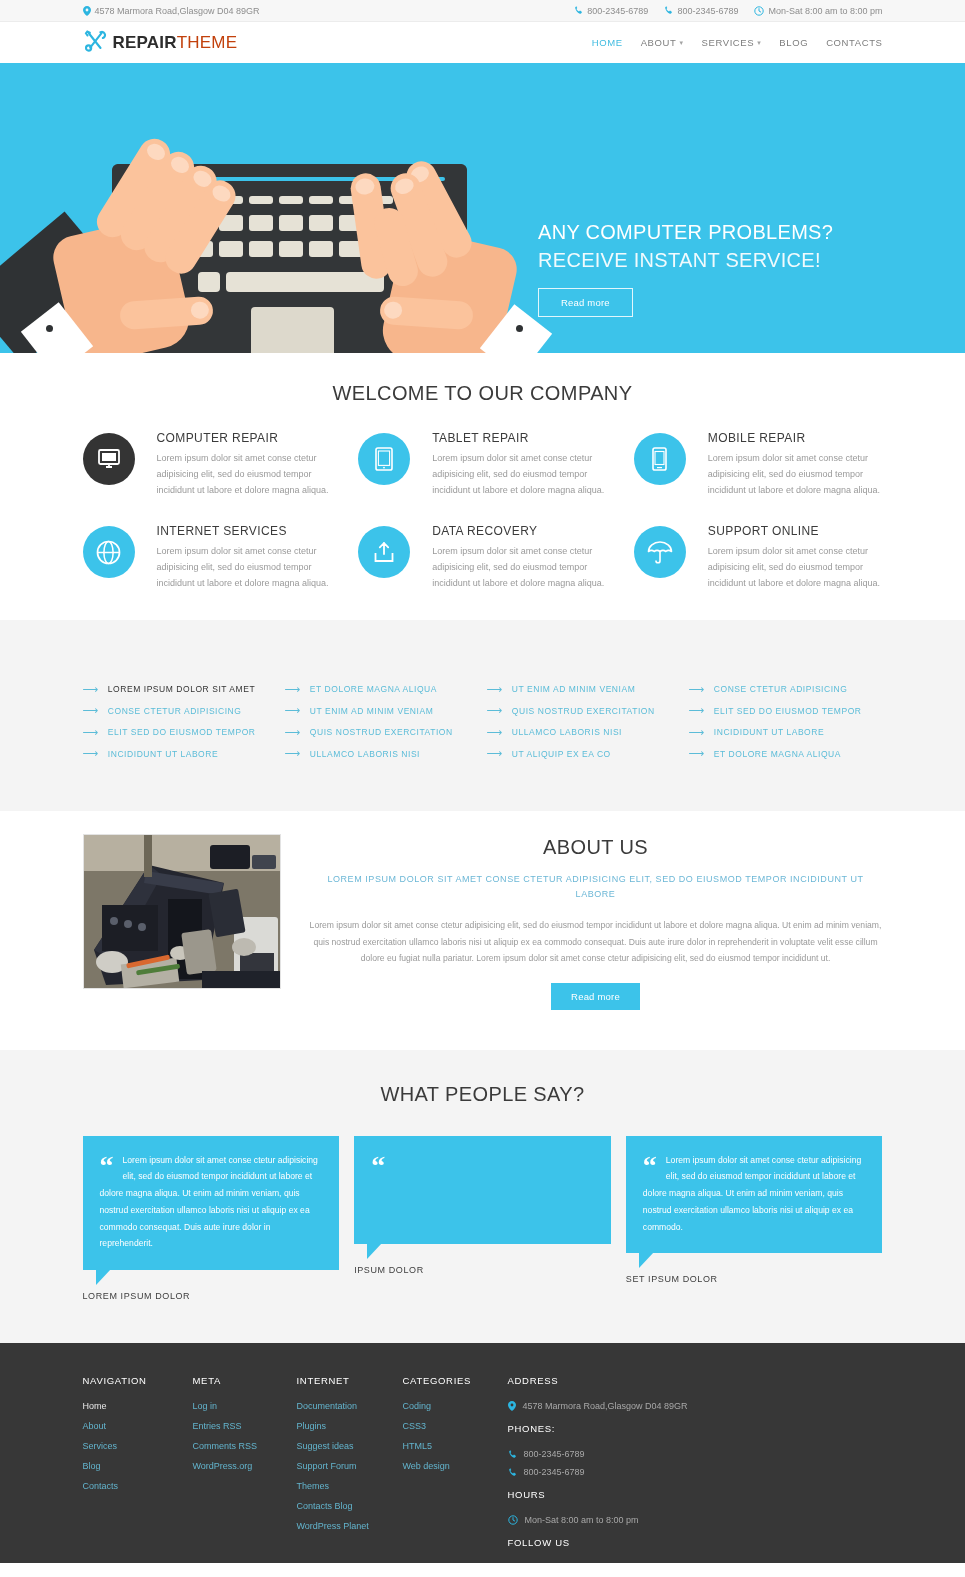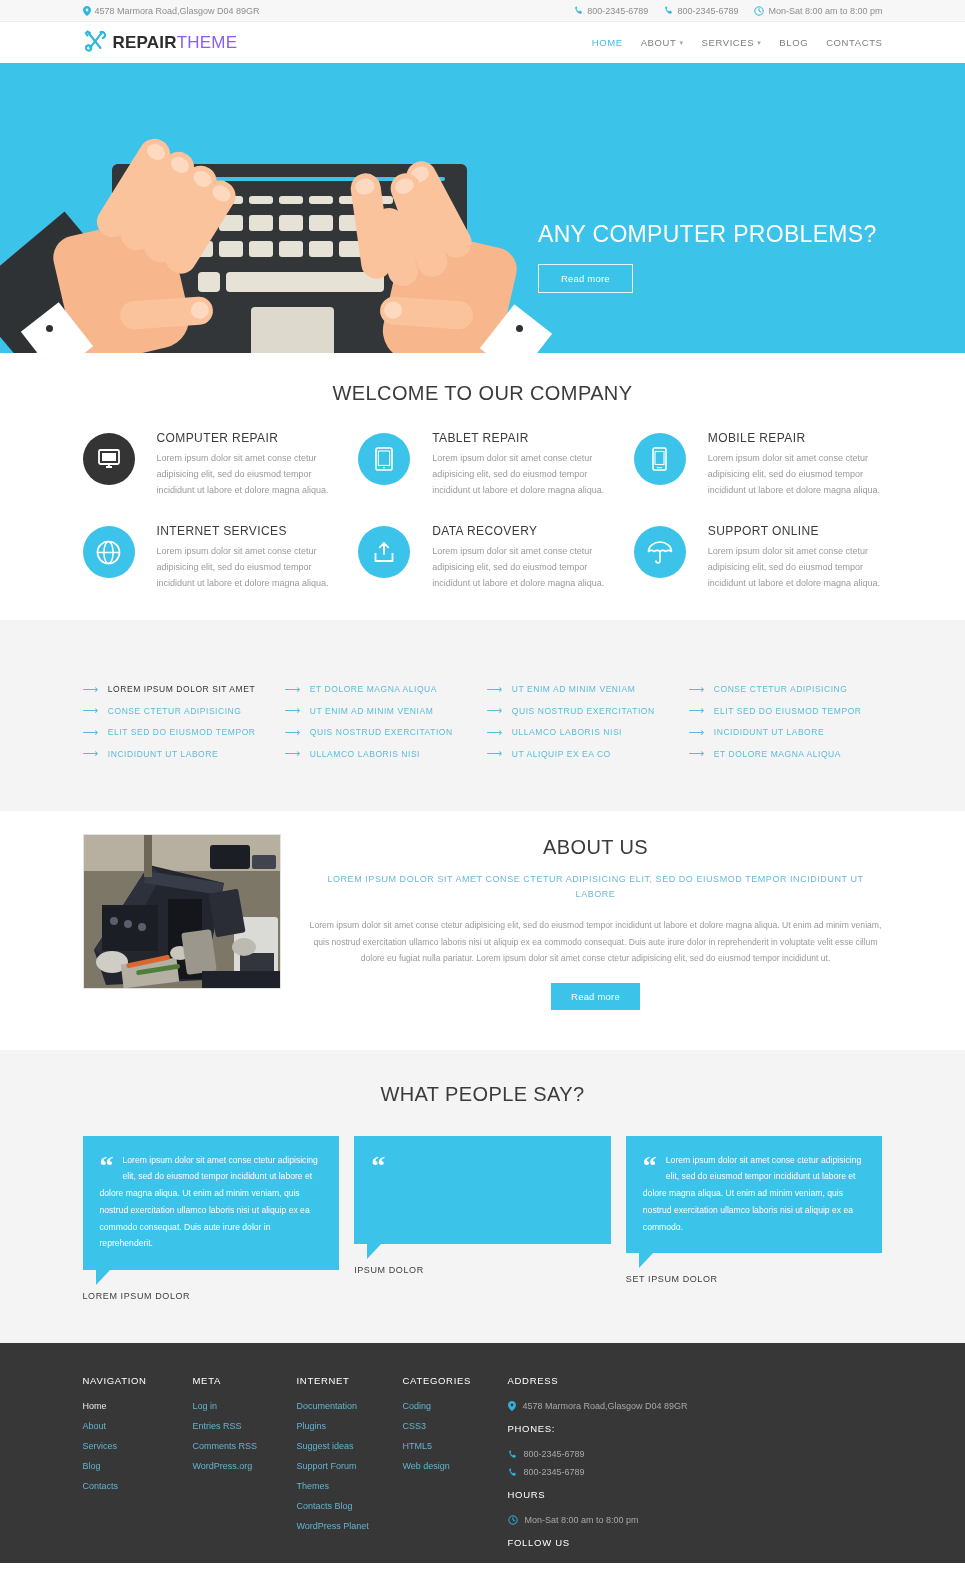--- a/index.html
+++ b/index.html
@@ -29,21 +29,21 @@
   .tb-right { display: flex; align-items: center; gap: 16px; }
   .ic { color: #2cb5e0; display: inline-flex; align-items: center; }
   .ic svg { display: block; }
 
   
   .header { height: 41px; background: #fff; display: flex; align-items: center; }
   .header .wrap { display: flex; align-items: center; justify-content: space-between; }
   .logo { display: flex; align-items: center; gap: 6px; }
   .logo-text { font-size: 17px; font-weight: bold; letter-spacing: .2px; }
   .logo-text .a { color: #2d2d2d; }
-  .logo-text .b { color: #8b5cf6; font-weight: normal; }
+  .logo-text .b { color: #c2410c; font-weight: normal; }
   .nav { display: flex; align-items: center; gap: 18px; }
   .nav-item {
     font-size: 9.5px; letter-spacing: .6px; color: #7d7d7d;
     display: flex; align-items: center; gap: 3px; cursor: pointer;
     text-decoration: none;
   }
   .nav-item.active { color: #3fbbe0; }
   .caret { font-size: 7px; opacity: .7; }
 
   
@@ -75,21 +75,21 @@
   }
   .spacel {
     position: absolute; left: 198px; top: 209px; width: 22px; height: 20px;
     background: #e6e2d6; border-radius: 4px;
   }
   .cuff { position: absolute; background: #fff; }
   .cufflink { position: absolute; width: 7px; height: 7px; background: #2f3234; border-radius: 50%; }
 
   .hero-copy { position: absolute; left: 538px; top: 155px; width: 400px; }
   .hero-h1 {
-    font-size: 23px; color: #ffffff; font-weight: normal; letter-spacing: .3px;
+    font-size: 20px; color: #ffffff; font-weight: normal; letter-spacing: .3px;
     line-height: 1.42;
   }
   .hero-h1 .ln2 { opacity: .93; }
   .btn-outline {
     display: inline-block; margin-top: 13px; padding: 8px 22px;
     border: 1px solid rgba(255,255,255,.85); color: #fff; font-size: 9.5px;
     background: transparent; cursor: pointer; letter-spacing: .2px;
   }
 
   
@@ -365,20 +365,21 @@
       <div style="position:absolute;left:380px;top:236px;width:93px;height:28px;background:#fbc39c;border-radius:16px;transform:rotate(4deg);">
         <div style="position:absolute;left:4px;top:5px;width:18px;height:17px;background:#fdd9c0;border-radius:50%"></div>
       </div>
       <div class="cuff" style="left:492px;top:250px;width:48px;height:56px;background:#fff;transform:rotate(38deg);"></div>
       <div class="cufflink" style="left:516px;top:262px;"></div>
     </div>
 
     <div class="hero-copy">
       <div class="hero-h1">
         <div>ANY COMPUTER PROBLEMS?</div>
+        <div class="ln2">RECEIVE INSTANT SERVICE!</div>
       </div>
       <button class="btn-outline">Read more</button>
     </div>
   </div>
 
   <div class="welcome">
     <div class="wrap">
       <h2 class="sec-title">WELCOME TO OUR COMPANY</h2>
       <div class="svc-grid">
 

